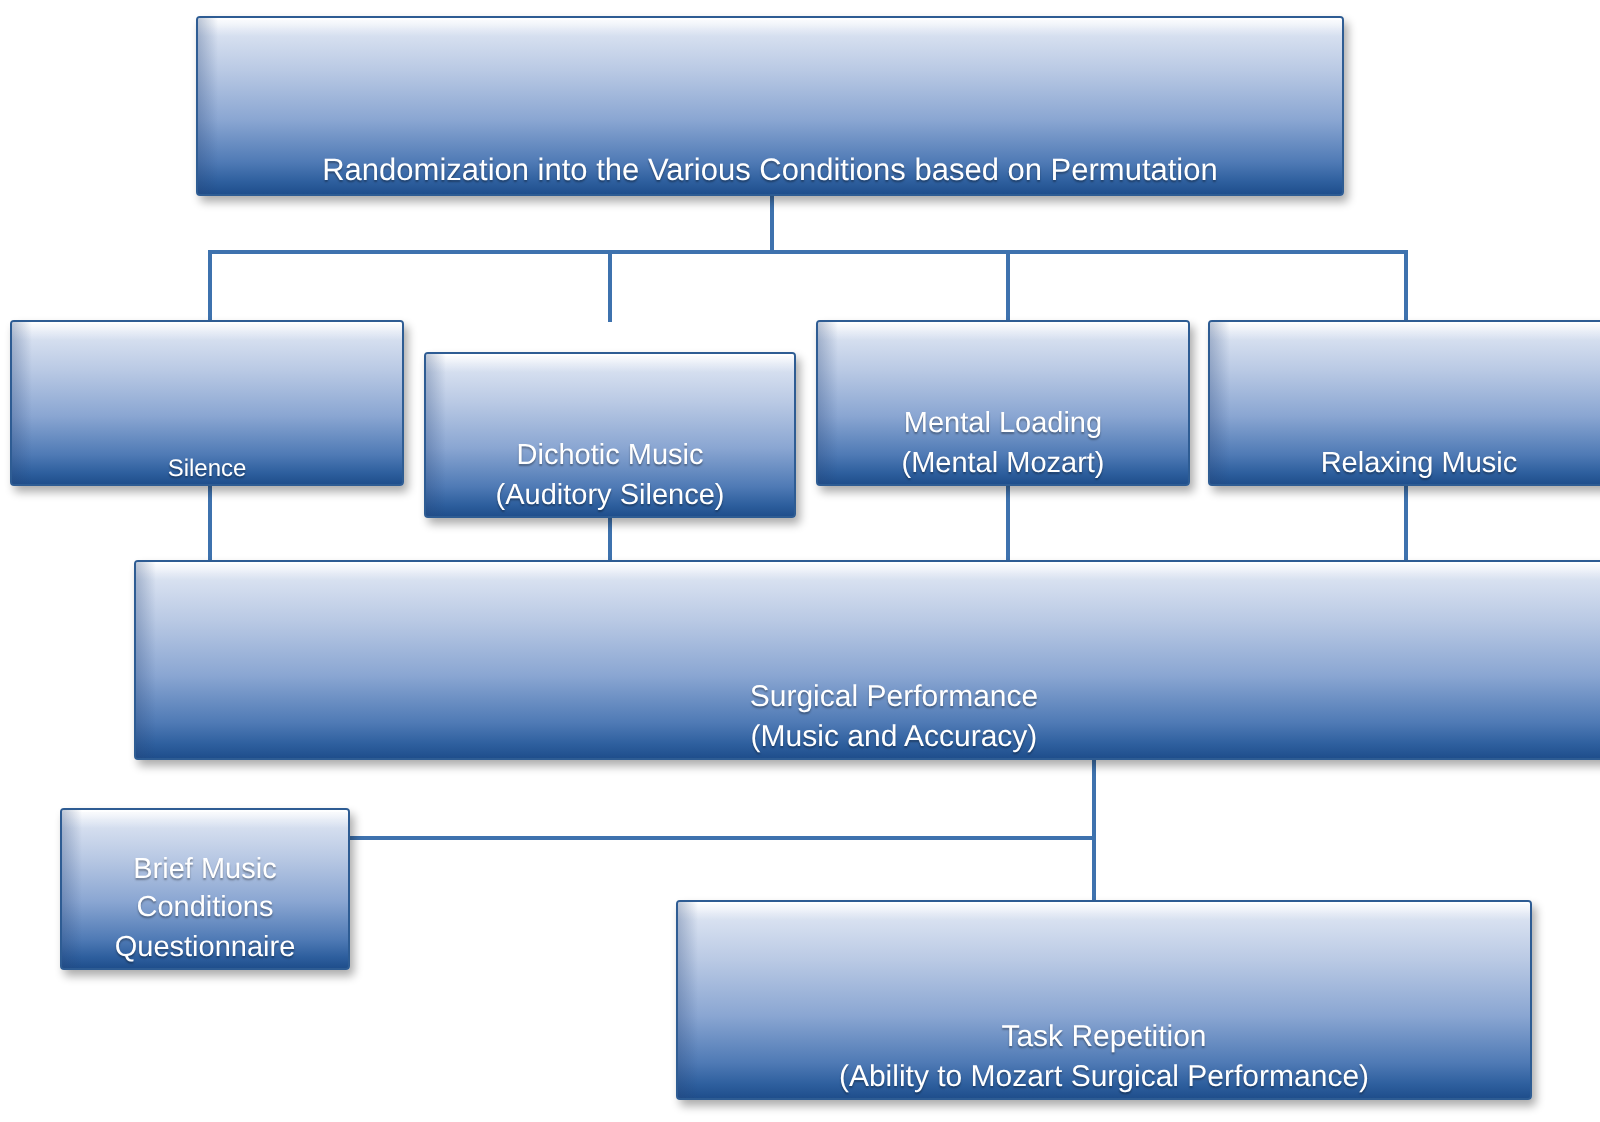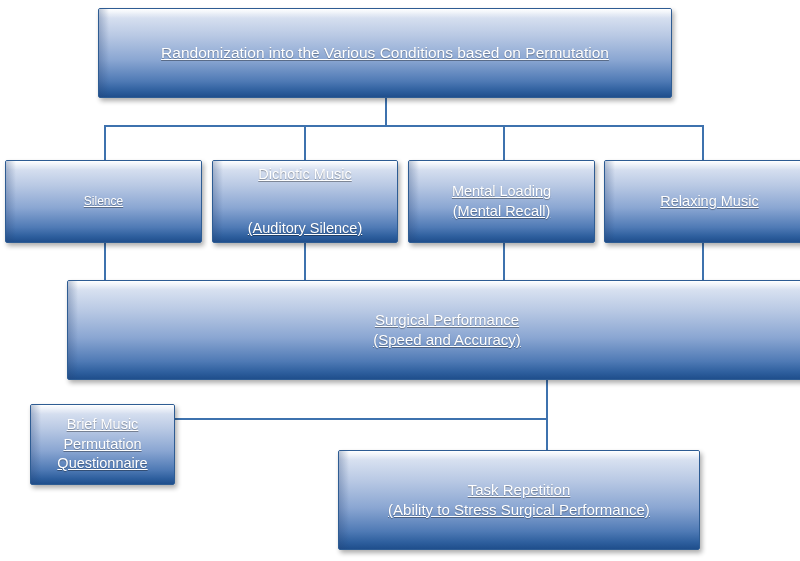--- a/index.html
+++ b/index.html
@@ -27,39 +27,38 @@
   .conn.v { width: 2px; }
   .conn.h { height: 2px; }
 
   
   .box {
     position: absolute;
     box-sizing: border-box;
     display: flex;
     flex-direction: column;
     align-items: center;
-    justify-content: center;
+    justify-content: flex-end;
     text-align: center;
     color: #ffffff;
     border: 1px solid #2E5C93;
     border-radius: 2px;
     background: linear-gradient(to bottom,
         #f2f5fb 0%,
         #dce4f2 6%,
         #b9c9e4 30%,
         #8aa6d2 58%,
         #4f7ab5 82%,
         #2e5f9e 93%,
         #1f4e8c 100%);
     box-shadow:
       inset 0 1px 0 rgba(255,255,255,0.85),
       2px 3px 5px rgba(0,0,0,0.33);
     text-shadow: 0 1px 1px rgba(0,0,0,0.35);
     overflow: hidden;
-    text-decoration: underline;
   }
   
   .box::before {
     content: "";
     position: absolute;
     top: 0; left: 0; right: 0;
     height: 9px;
     background: linear-gradient(to bottom, rgba(255,255,255,0.75), rgba(255,255,255,0));
     pointer-events: none;
   }
@@ -77,26 +76,26 @@
     position: relative;
     z-index: 2;
     line-height: 1.34;
     padding: 0 6px;
     white-space: nowrap;
   }
 
   
   #box-randomization { left: 98px;  top: 8px;   width: 574px; height: 90px;  font-size: 15.5px; }
   #box-silence       { left: 5px;   top: 160px; width: 197px; height: 83px;  font-size: 12px; }
-  #box-dichotic      { left: 212px; top: 160px; width: 186px; height: 83px;  font-size: 14.5px; gap: 35px; }
+  #box-dichotic      { left: 212px; top: 176px; width: 186px; height: 83px;  font-size: 14.5px; }
   #box-mental        { left: 408px; top: 160px; width: 187px; height: 83px;  font-size: 14.5px; }
   #box-relaxing      { left: 604px; top: 160px; width: 211px; height: 83px;  font-size: 14.5px; }
   #box-surgical      { left: 67px;  top: 280px; width: 760px; height: 100px; font-size: 15px;   }
   #box-bmeq          { left: 30px;  top: 404px; width: 145px; height: 81px;  font-size: 14.5px; }
-  #box-task          { left: 338px; top: 450px; width: 362px; height: 100px; font-size: 15px;   }
+  #box-task          { left: 338px; top: 450px; width: 428px; height: 100px; font-size: 15px;   }
 
   #box-bmeq .line { padding: 0 2px; }
 </style>
 </head>
 <body>
 
 <div id="canvas">
 
   <div class="conn v" style="left:385px; top:98px; height:28px;"></div>
 
@@ -124,36 +123,36 @@
     <div class="line">Silence</div>
   </div>
 
   <div class="box" id="box-dichotic">
     <div class="line">Dichotic Music</div>
     <div class="line">(Auditory Silence)</div>
   </div>
 
   <div class="box" id="box-mental">
     <div class="line">Mental Loading</div>
-    <div class="line">(Mental Recall)</div>
+    <div class="line">(Mental Mozart)</div>
   </div>
 
   <div class="box" id="box-relaxing">
     <div class="line">Relaxing Music</div>
   </div>
 
   <div class="box" id="box-surgical">
     <div class="line">Surgical Performance</div>
-    <div class="line">(Speed and Accuracy)</div>
+    <div class="line">(Music and Accuracy)</div>
   </div>
 
   <div class="box" id="box-bmeq">
     <div class="line">Brief Music</div>
-    <div class="line">Permutation</div>
+    <div class="line">Conditions</div>
     <div class="line">Questionnaire</div>
   </div>
 
   <div class="box" id="box-task">
     <div class="line">Task Repetition</div>
-    <div class="line">(Ability to Stress Surgical Performance)</div>
+    <div class="line">(Ability to Mozart Surgical Performance)</div>
   </div>
 
 </div>
 
 </body></html>

